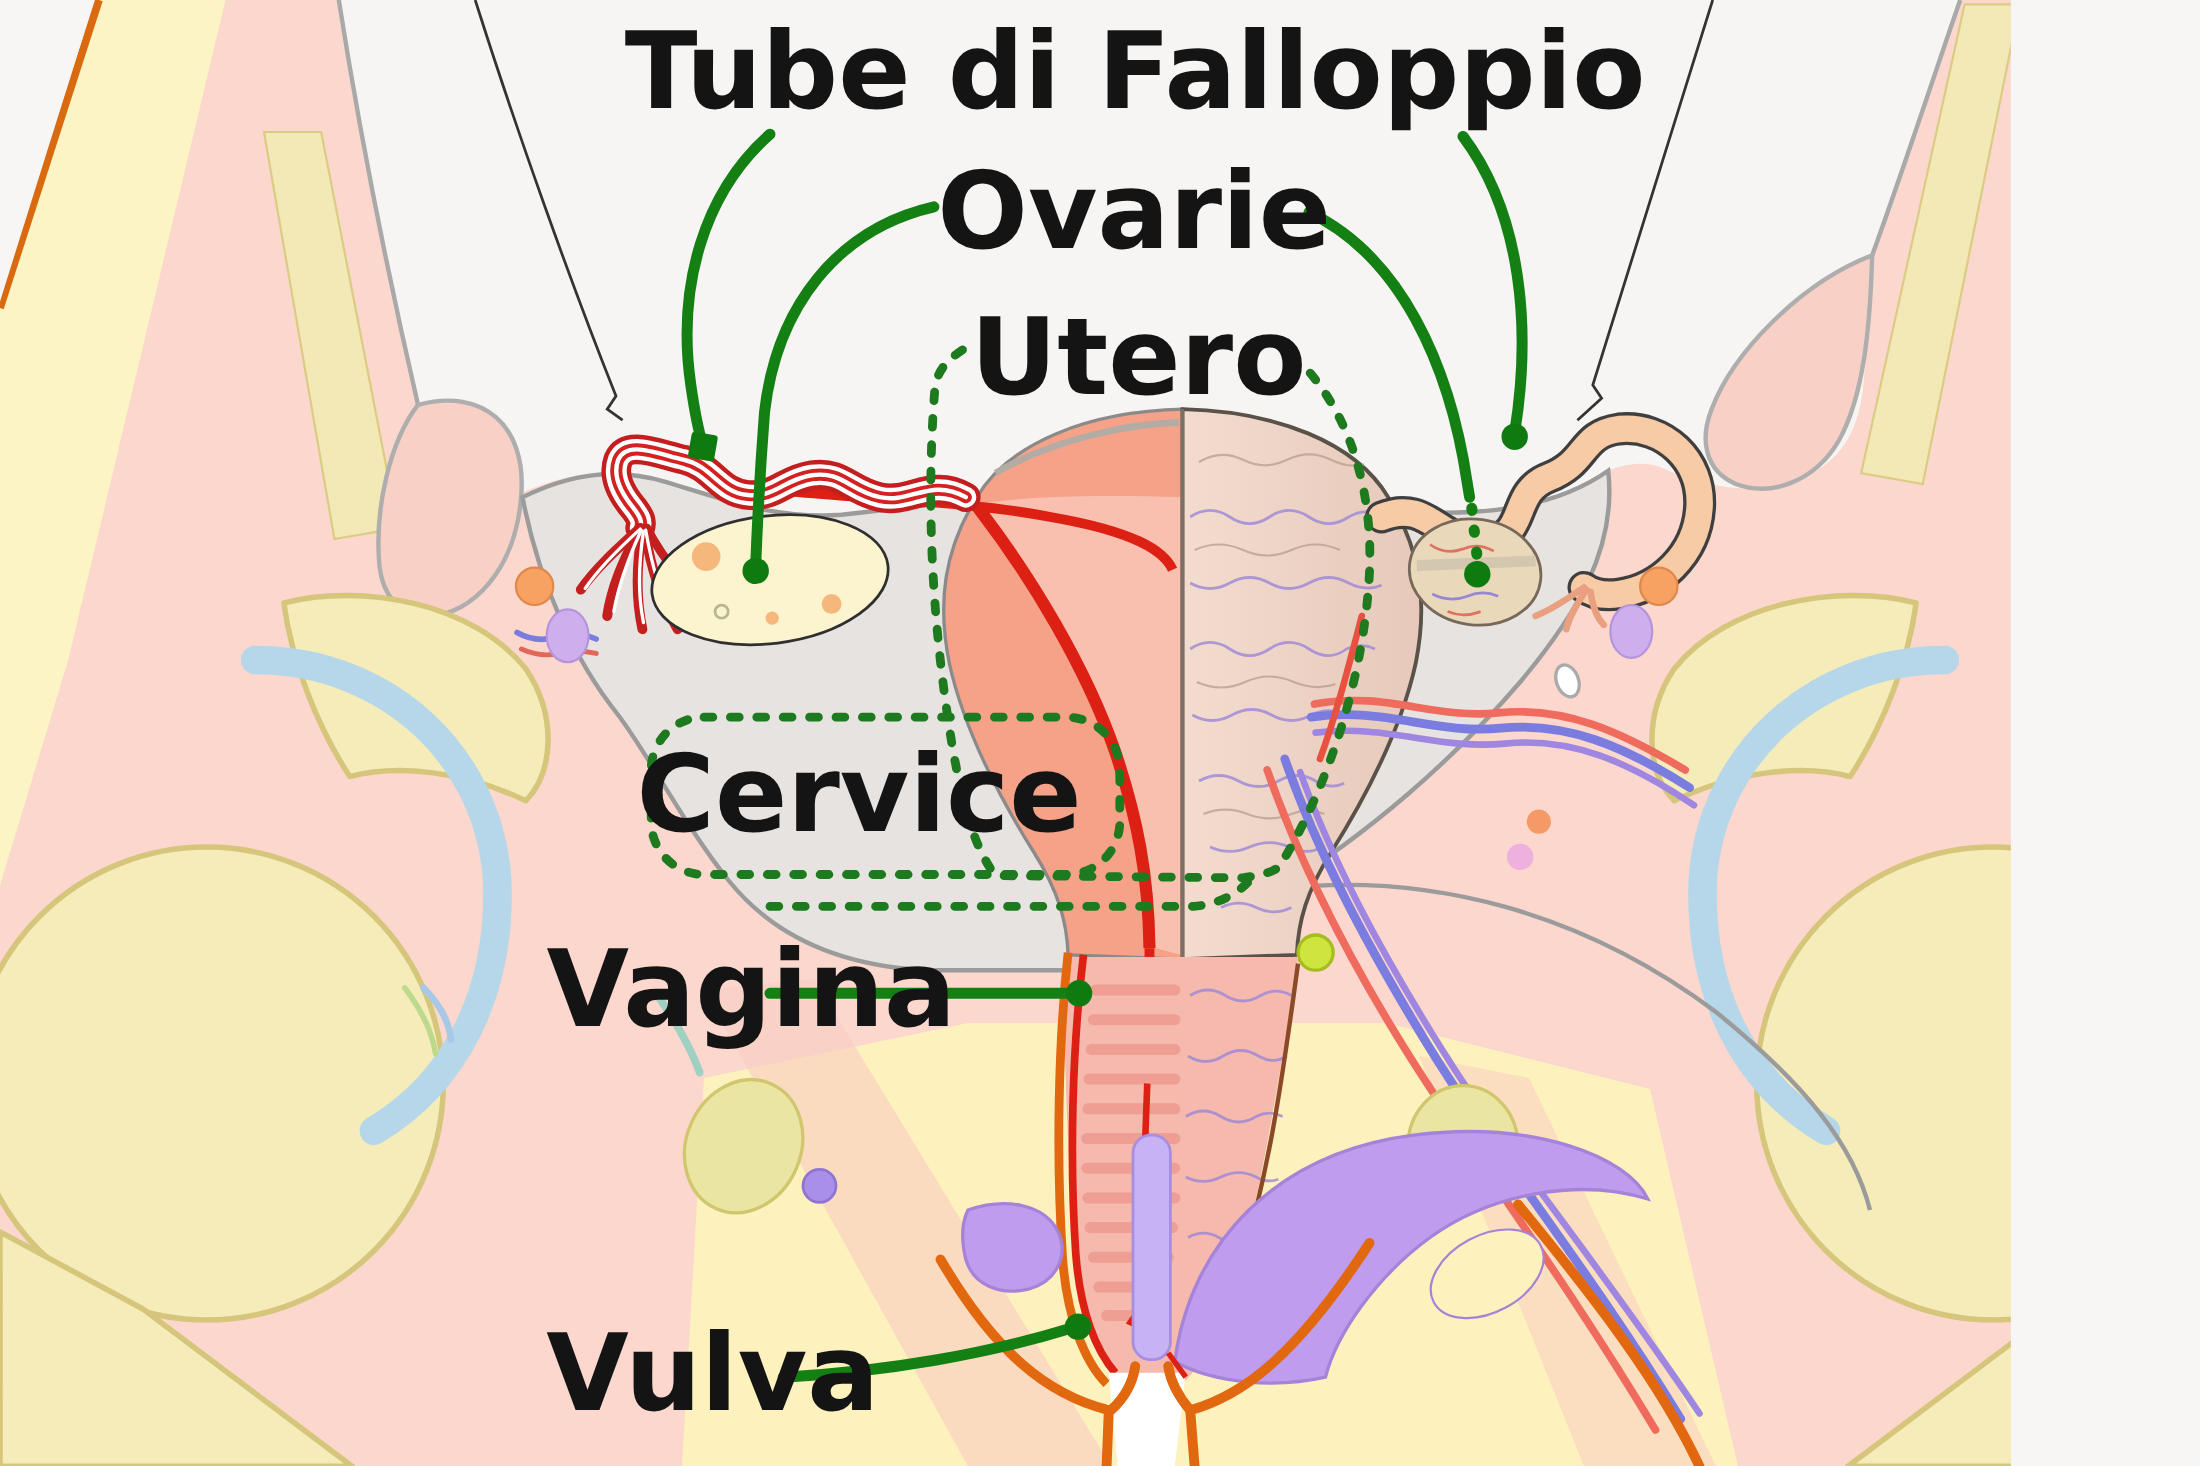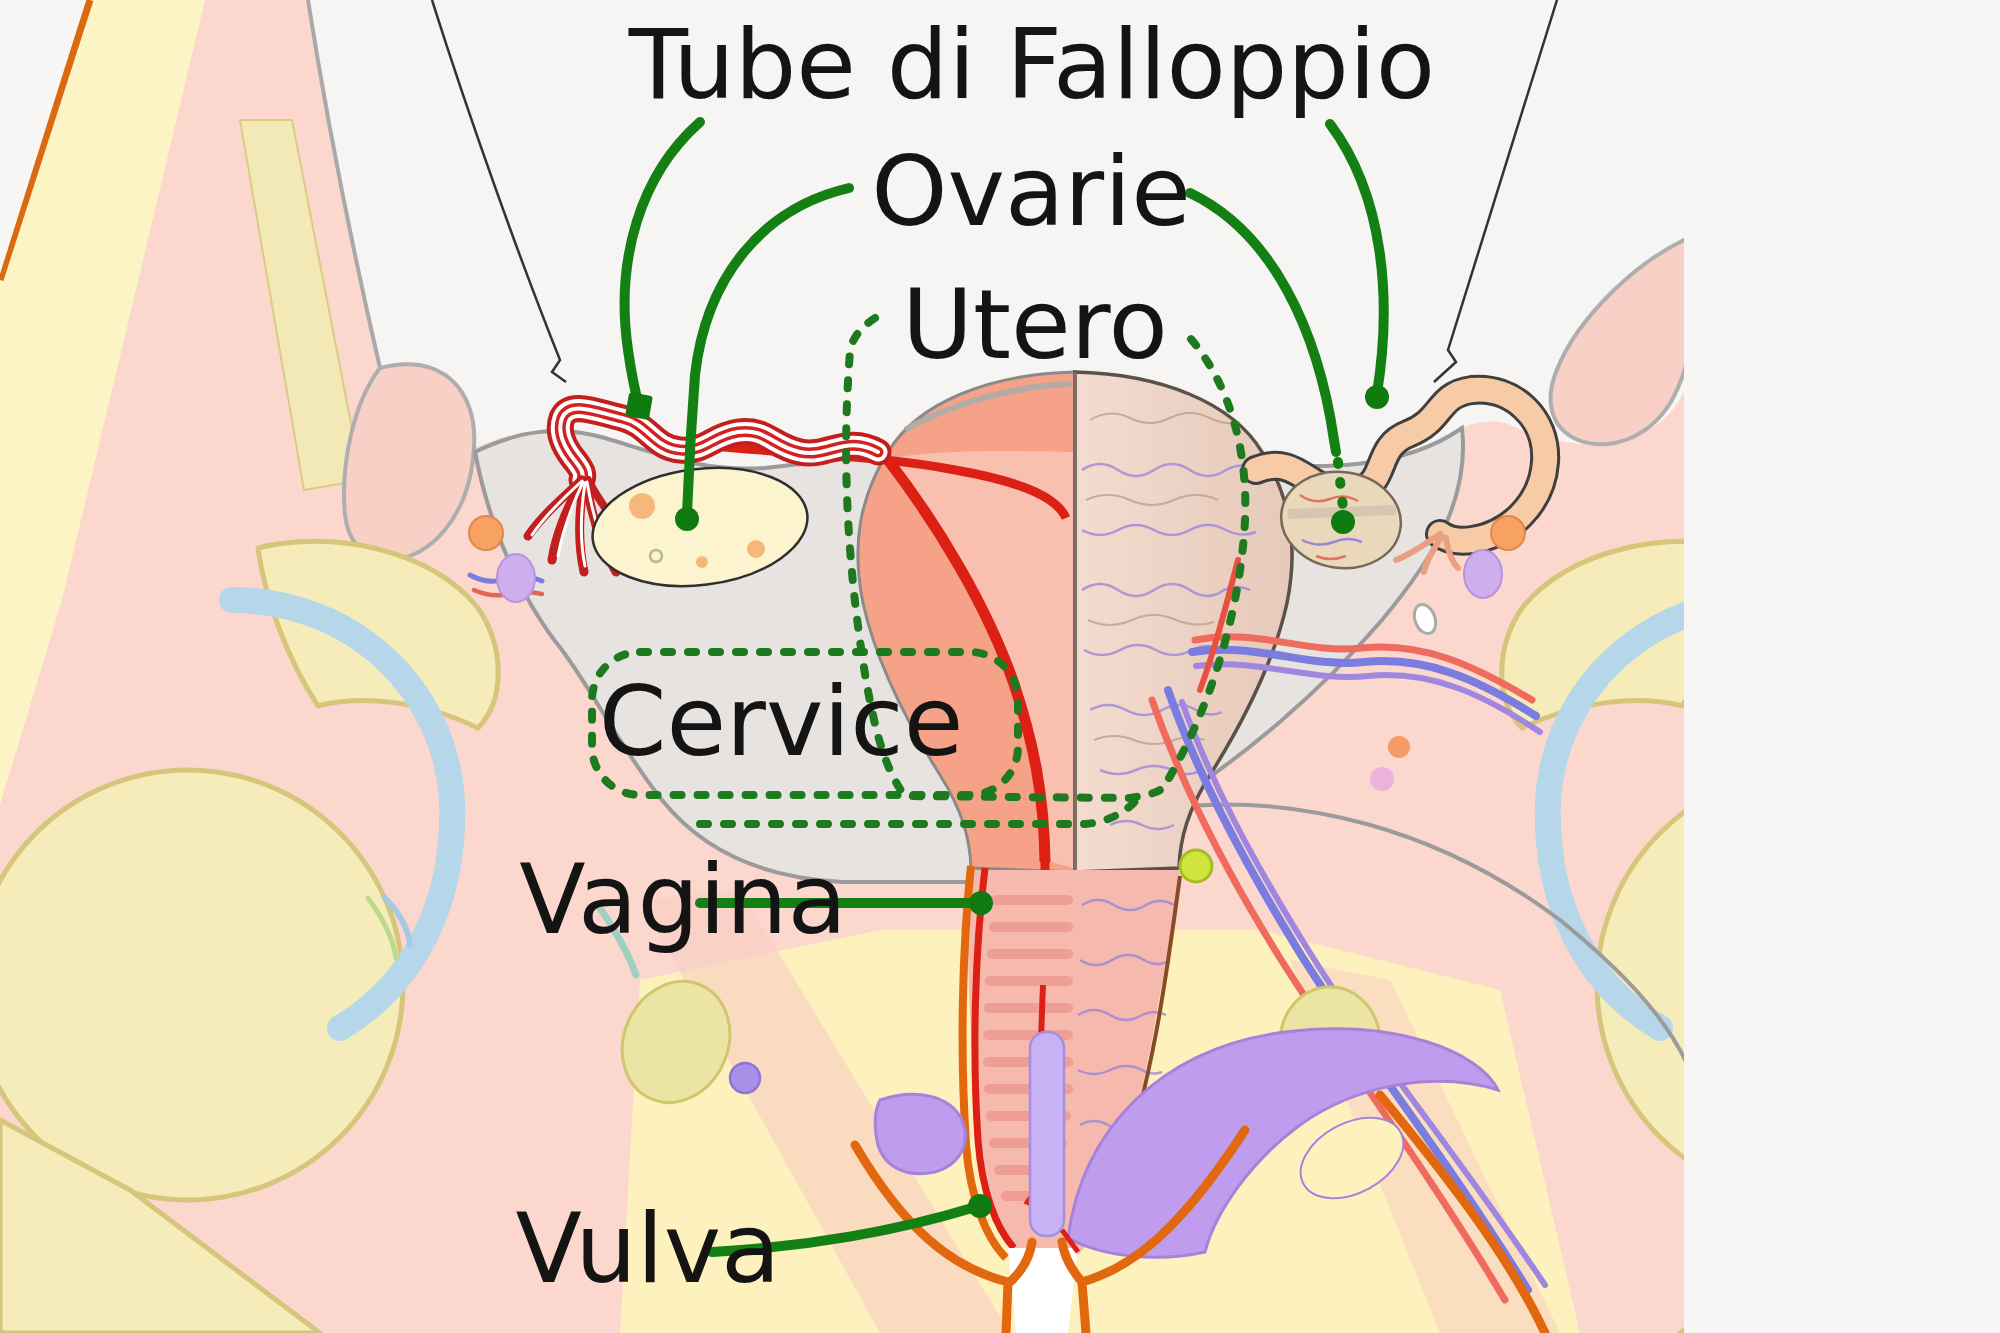--- a/index.html
+++ b/index.html
@@ -1,16 +1,16 @@
 <!DOCTYPE html>
 <html><head>
 <meta charset="utf-8">
 <style>
   html,body{margin:0;padding:0;background:#f7f6f4;}
-  #stage{position:relative;width:1684px;height:1333px;overflow:hidden;background:#86efac;}
+  #stage{position:relative;width:1828px;height:1333px;overflow:hidden;background:#86efac;font-weight:bold;}
   svg{display:block}
   text.lbl{font-family:"DejaVu Sans","Liberation Sans",sans-serif;fill:#141414;font-size:97px;}
 </style>
 </head>
 <body>
 
 <div id="stage">
 <svg viewBox="0 0 2000 1333" width="2000" height="1333">
   <defs>
     <linearGradient id="gUtR" x1="0" y1="0" x2="1" y2="0">

